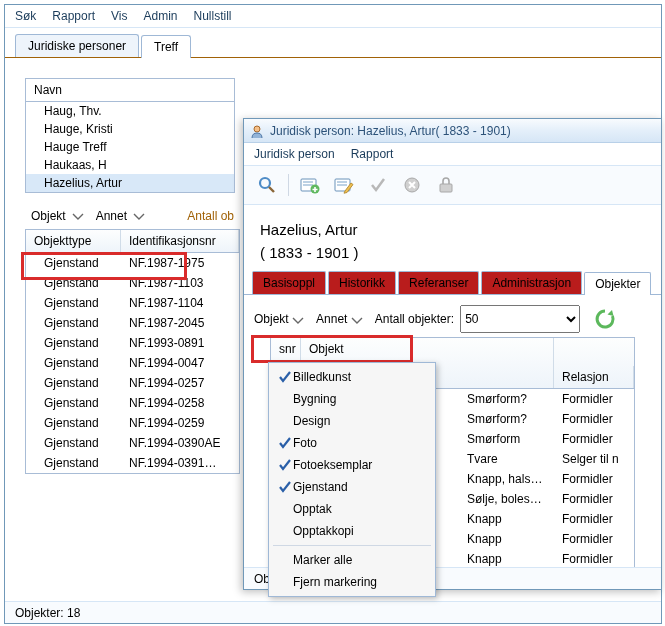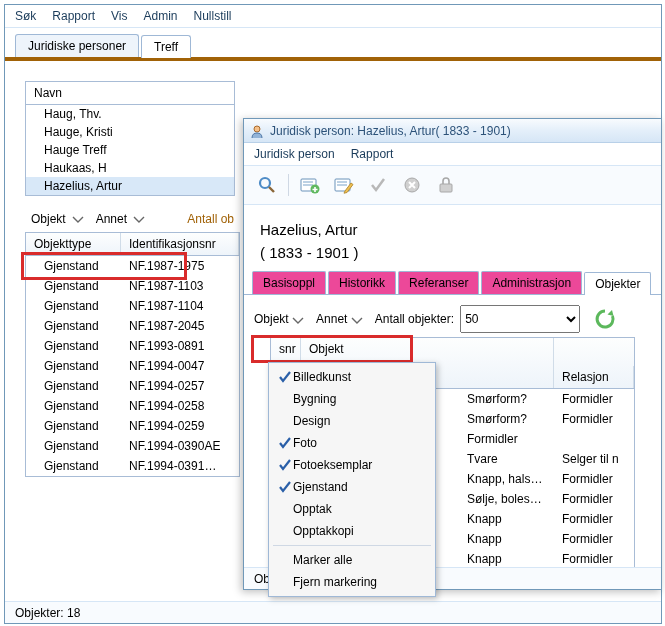--- a/index.html
+++ b/index.html
@@ -16,21 +16,21 @@
   }
   .titlebar .icon { width: 14px; height: 14px; margin-right: 6px; }
   .titlebar .title { color: #2c5279; font-size: 12px; }
   
   .menubar { display: flex; gap: 16px; padding: 4px 10px; border-bottom: 1px solid #d6e6f6; }
   .menubar span { color: #1a3b5a; cursor: pointer; }
   
   .toolbar { display: flex; gap: 8px; padding: 6px 10px; background: #f8fbfe; border-bottom: 1px solid #d6e6f6; align-items: center; }
   .toolbar .tool { width: 26px; height: 26px; display: flex; align-items: center; justify-content: center; border: 1px solid transparent; border-radius: 3px; cursor: pointer; }
   
-  .tabbar { display: flex; padding: 6px 10px 0 10px; border-bottom: 4px solid #a16207; align-items: flex-end; }
+  .tabbar { display: flex; padding: 6px 10px 0 10px; border-bottom: 1px solid #a16207; align-items: flex-end; }
   .tabbar .tab {
     padding: 4px 12px; border: 1px solid #9fb8d6; border-bottom: none;
     background: #eef4fb; margin-right: 2px; border-radius: 3px 3px 0 0; cursor: pointer;
   }
   .tabbar .tab.active { background: #fff; position: relative; top: 1px; }
   
   .content { padding: 10px; }
   
   .searchlist-box { border: 1px solid #a8bcd6; padding: 0; margin-bottom: 10px; }
   .searchlist-box .hdr { font-weight: normal; padding: 4px 8px; border-bottom: 1px solid #a8bcd6; }
@@ -51,21 +51,21 @@
   .grid .grow { display: flex; padding: 2px 0; }
   .grid .gcell { padding: 1px 8px; overflow: hidden; white-space: nowrap; text-overflow: ellipsis; }
   
   .statusbar { position: absolute; bottom: 0; left: 0; right: 0; height: 22px; background: #f8fbfe; border-top: 1px solid #d6e6f6; padding: 3px 10px; display: flex; align-items: center; }
   
   .person-block { padding: 16px 16px 10px 16px; }
   .person-block .name { font-size: 15px; }
   .person-block .dates { font-size: 15px; margin-top: 6px; }
   
   .subtabbar { display: flex; padding: 0 8px; border-bottom: 1px solid #9fb8d6; }
-  .subtabbar .tab { padding: 4px 10px; border: 1px solid #9fb8d6; border-bottom: none; background: #ec4899; margin-right: 2px; border-radius: 2px 2px 0 0; cursor: pointer; font-size: 12px; }
+  .subtabbar .tab { padding: 4px 10px; border: 1px solid #9fb8d6; border-bottom: none; background: #b91c1c; margin-right: 2px; border-radius: 2px 2px 0 0; cursor: pointer; font-size: 12px; }
   .subtabbar .tab.active { background: #fff; position: relative; top: 1px; }
   
   .objcount { display: flex; align-items: center; gap: 6px; }
   .objcount select { width: 120px; height: 28px; font-size: 12px; }
   .refresh { width: 22px; height: 22px; cursor: pointer; }
   
   .popup-menu {
     position: absolute; left: 268px; top: 362px; width: 168px;
     background: #f6f6f6; border: 1px solid #9fb8d6; box-shadow: 2px 2px 6px rgba(0,0,0,0.25);
     padding: 3px 0;
@@ -296,20 +296,21 @@
             <div class="gcell" style="flex:1;">Smørform?</div>
             <div class="gcell" style="width:80px;">Formidler</div>
           </div>
           <div class="grow">
             <div class="gcell" style="width:188px;text-align:right;"></div>
             <div class="gcell" style="flex:1;">Smørform?</div>
             <div class="gcell" style="width:80px;">Formidler</div>
           </div>
           <div class="grow">
             <div class="gcell" style="width:188px;text-align:right;"></div>
+            <div class="gcell" style="flex:1;">Smørform</div>
             <div class="gcell" style="width:80px;">Formidler</div>
           </div>
           <div class="grow">
             <div class="gcell" style="width:188px;text-align:right;"></div>
             <div class="gcell" style="flex:1;">Tvare</div>
             <div class="gcell" style="width:80px;">Selger til n</div>
           </div>
           <div class="grow">
             <div class="gcell" style="width:188px;text-align:right;"></div>
             <div class="gcell" style="flex:1;">Knapp, halsknapp</div>

